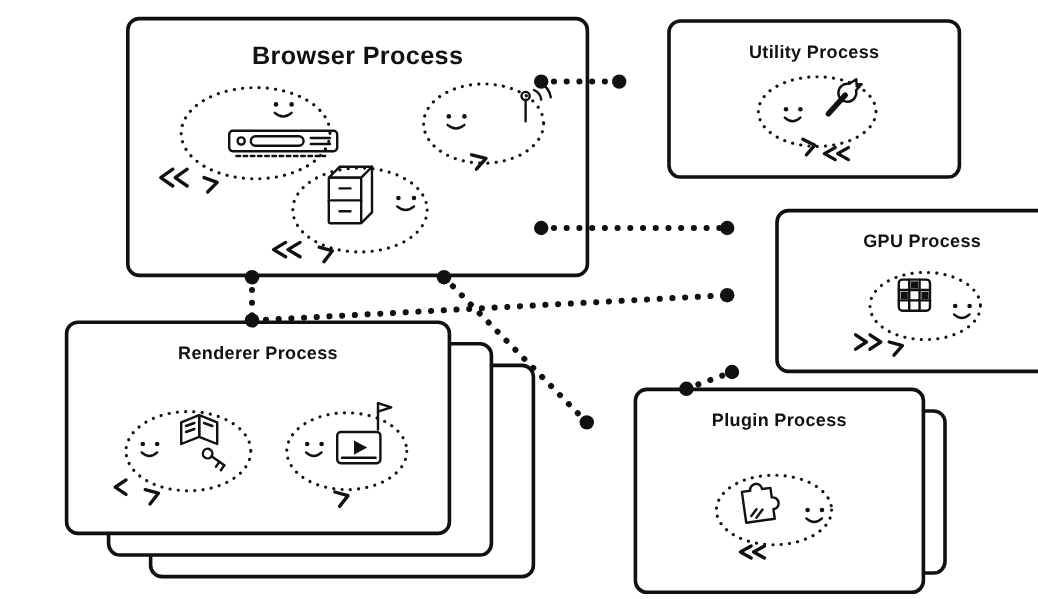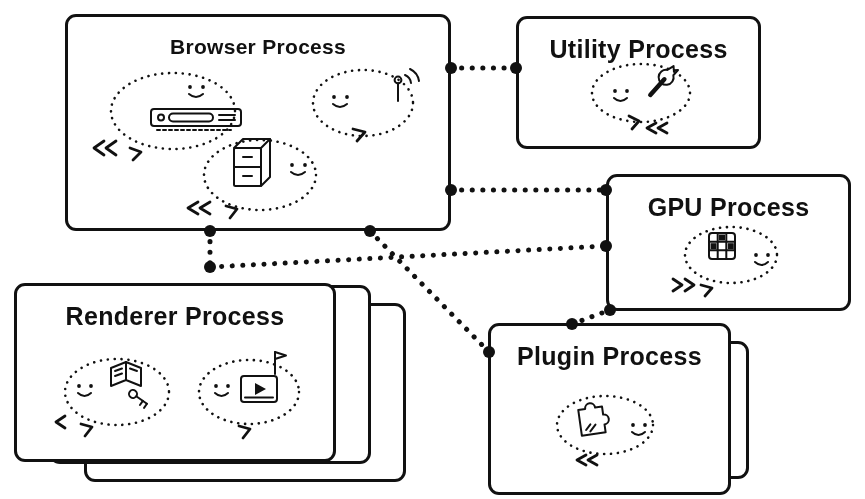--- a/index.html
+++ b/index.html
@@ -1,28 +1,28 @@
 <!DOCTYPE html>
 <html><head>
 <meta charset="utf-8">
 <style>
   * { margin:0; padding:0; box-sizing:border-box; }
   html,body { background:#ffffff; font-family:"Liberation Sans", sans-serif; }
   .stage { position:relative; width:865px; height:499px; background:#ffffff; overflow:hidden; color:#111; }
 
   .card {
     position:absolute; background:#ffffff;
-    border:3px solid #111; border-radius:11px;
+    border:3px solid #111; border-radius:11px;margin-left:40px;
   }
   .node-title {
     position:relative; text-align:center; font-weight:700; color:#111;
     letter-spacing:.3px; z-index:2;
   }
   .t-browser  { font-size:21px; padding-top:18px; }
-  .t-small    { font-size:25px; padding-top:16px; }
+  .t-small    { font-size:15px; padding-top:16px; }
 
   .doodles { position:absolute; inset:0; width:100%; height:100%; z-index:1; }
   .blob  { fill:none; stroke:#111; stroke-width:2.6; stroke-dasharray:0.1 6.8; stroke-linecap:round; }
   .ink   { fill:none; stroke:#111; stroke-width:2; stroke-linecap:round; stroke-linejoin:round; }
   .thick { stroke-width:2.8; }
   .fill  { fill:#111; stroke:none; }
 
   .overlay { position:absolute; inset:0; width:100%; height:100%; pointer-events:none; z-index:3; }
   .conn line { stroke:#111; stroke-width:5; stroke-dasharray:0.1 10.5; stroke-linecap:round; }
   .dots circle { fill:#111; }
@@ -145,21 +145,21 @@
         <rect class="fill" x="1.5" y="10.2" width="6" height="6"></rect>
       </g>
       <g class="ink thick">
         <path d="M64,102 l9,6 -9,6"></path>
         <path d="M76,102 l9,6 -9,6"></path>
         <path d="M92,108 l11,3 -7,8"></path>
       </g>
     </svg>
   </div>
 
-  <div class="card" style="left:14px; top:283px; width:322px; height:179px">
+  <div class="card" style="left:14px; top:267px; width:322px; height:179px">
     <div class="node-title t-small">Renderer Process</div>
     <svg class="doodles" viewBox="0 0 316 173">
       <g>
         <ellipse class="blob" cx="100" cy="106" rx="52" ry="33"></ellipse>
         <g>
           <circle class="fill" cx="62" cy="100" r="1.9"></circle>
           <circle class="fill" cx="74" cy="100" r="1.9"></circle>
           <path class="ink" d="M61,107 q6.5,6 13,0"></path>
         </g>
         <g class="ink" transform="translate(94,76)">

